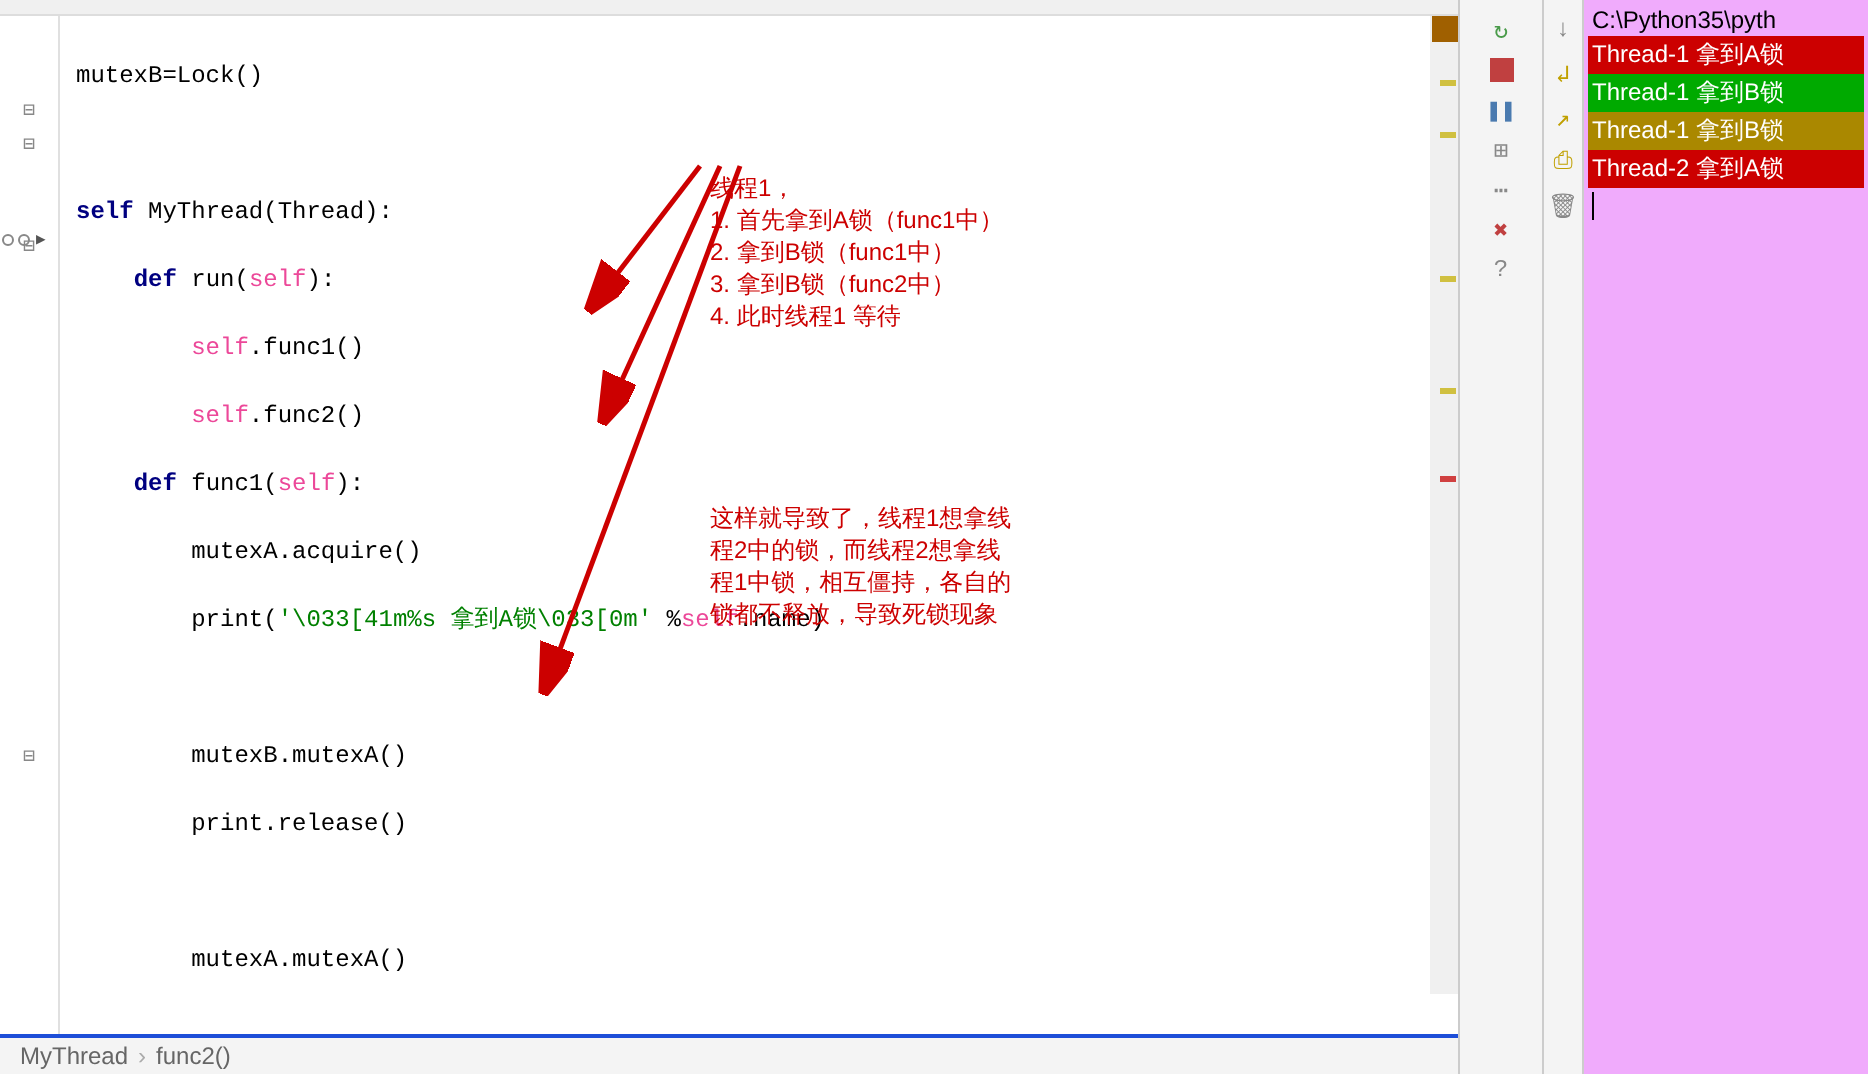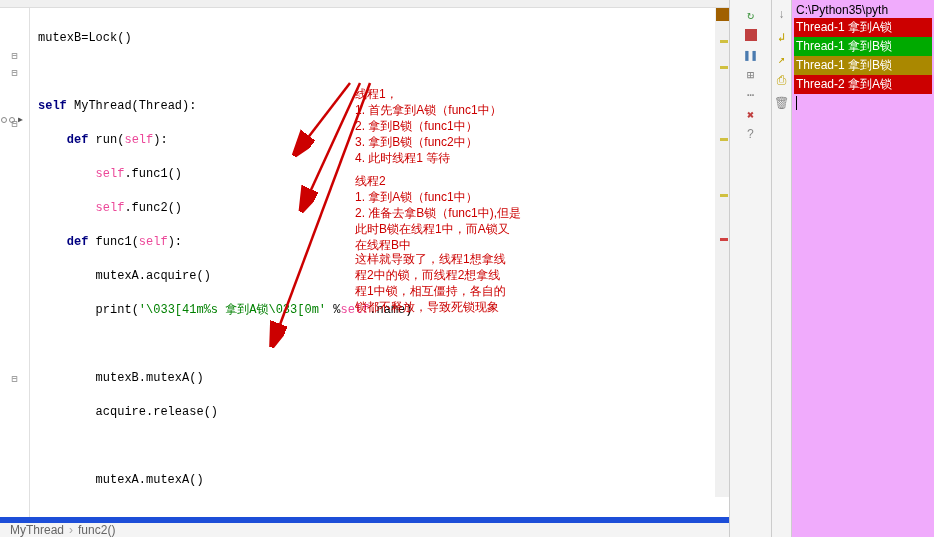--- a/index.html
+++ b/index.html
@@ -101,21 +101,21 @@
       position: absolute;
       color: #cc0000;
       font-family: "Microsoft YaHei", SimSun, sans-serif;
       font-size: 12px;
       font-weight: normal;
       line-height: 16px;
     }
     .breadcrumb {
       height: 20px;
       background: #f4f4f4;
-      border-top: 6px solid #1d4ed8;
+      border-top: 2px solid #1d4ed8;
       display: flex;
       align-items: center;
       padding-left: 10px;
       font-family: sans-serif;
       font-size: 12px;
       color: #666;
     }
     .breadcrumb-sep { margin: 0 5px; color: #aaa; }
     .toolbar-strip {
       flex: 0 0 42px;
@@ -254,21 +254,21 @@
 <div class="code-line"></div>
 <div class="code-line"><span class="kw">self</span><span> MyThread(Thread):</span></div>
 <div class="code-line">    <span class="kw">def</span><span> run(</span><span class="self">self</span><span>):</span></div>
 <div class="code-line">        <span class="self">self</span><span>.func1()</span></div>
 <div class="code-line">        <span class="self">self</span><span>.func2()</span></div>
 <div class="code-line">    <span class="kw">def</span><span> func1(</span><span class="self">self</span><span>):</span></div>
 <div class="code-line">        <span>mutexA.acquire()</span></div>
 <div class="code-line">        <span class="builtin">print</span><span>(</span><span class="str">'\033[41m%s 拿到A锁\033[0m'</span><span> %</span><span class="self">self</span><span>.name)</span></div>
 <div class="code-line"></div>
 <div class="code-line">        <span>mutexB.mutexA()</span></div>
-<div class="code-line">        <span>acquire.release()</span></div>
+<div class="code-line">        <span>print.release()</span></div>
 <div class="code-line"></div>
 <div class="code-line">        <span>mutexA.mutexA()</span></div>
 
 
 
 
 
 
 
 
@@ -280,21 +280,20 @@
           <defs>
             <marker id="ah" markerWidth="10" markerHeight="10" refX="6" refY="3" orient="auto" markerUnits="strokeWidth">
               <path d="M0,0 L0,6 L9,3 z" fill="#cc0000"></path>
             </marker>
           </defs>
           <line x1="320" y1="75" x2="270" y2="140" marker-end="url(#ah)"></line>
           <line x1="330" y1="75" x2="275" y2="195" marker-end="url(#ah)"></line>
           <line x1="340" y1="75" x2="245" y2="330" marker-end="url(#ah)"></line>
         </svg>
         <div class="annotation-text" style="left:325px;top:78px;">线程1，<br>1. 首先拿到A锁（func1中）<br>2. 拿到B锁（func1中）<br>3. 拿到B锁（func2中）<br>4. 此时线程1 等待</div>
-        <div class="annotation-text" style="left:325px;top:165px;">线程2<br>1. 拿到A锁（func1中）<br>2. 准备去拿B锁（func1中),但是<br>此时B锁在线程1中，而A锁又<br>在线程B中</div>
         <div class="annotation-text" style="left:325px;top:243px;">这样就导致了，线程1想拿线<br>程2中的锁，而线程2想拿线<br>程1中锁，相互僵持，各自的<br>锁都不释放，导致死锁现象</div>
       </div>
     </div>
 
     <div class="scrollbar-v">
       <div class="scroll-top-box"></div>
       <div class="error-tick yellow" style="top:32px;"></div>
       <div class="error-tick yellow" style="top:58px;"></div>
       <div class="error-tick yellow" style="top:130px;"></div>
       <div class="error-tick yellow" style="top:186px;"></div>

